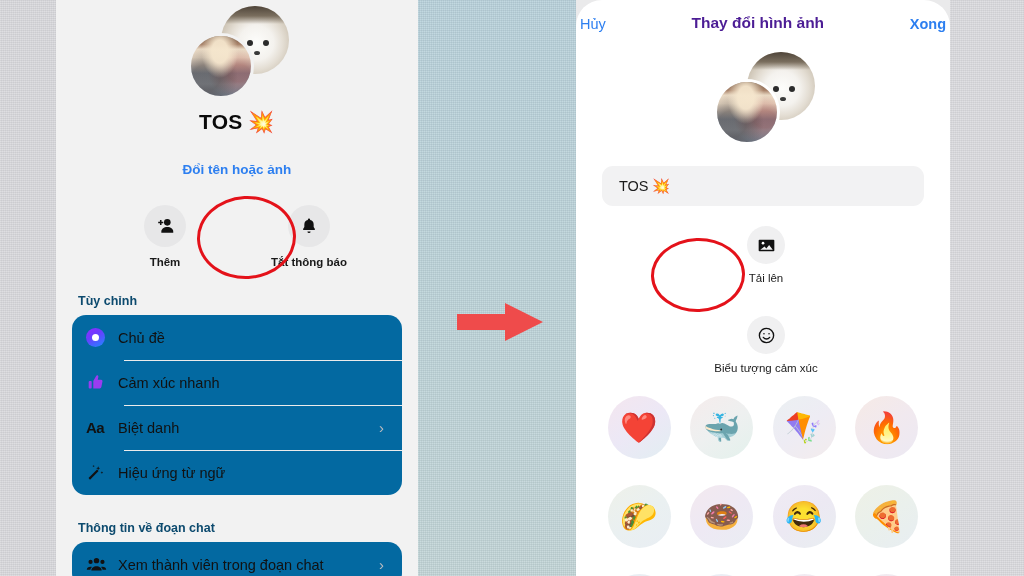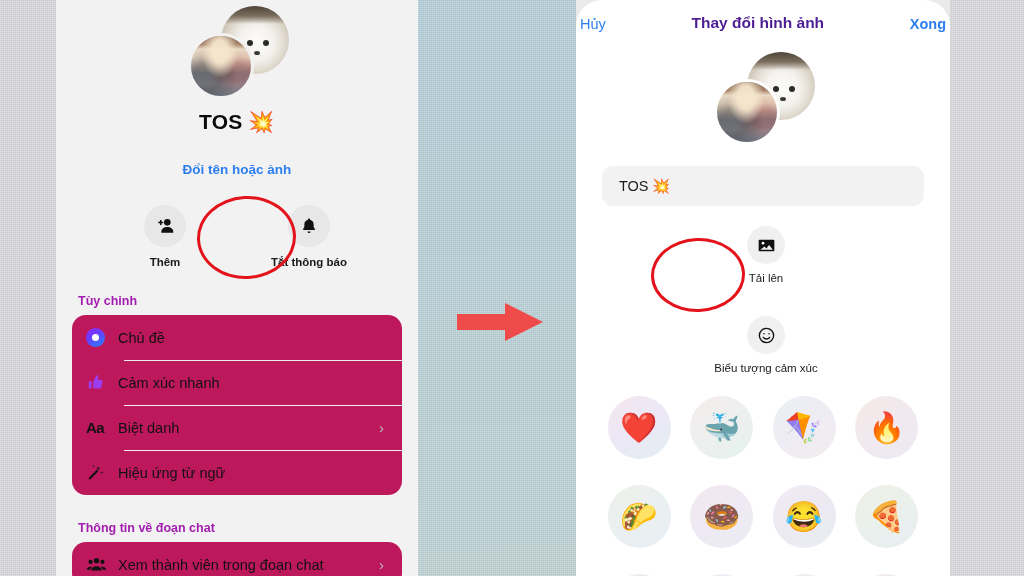--- a/index.html
+++ b/index.html
@@ -146,26 +146,26 @@
     position: absolute;
     border: 3px solid #e4121a;
     border-radius: 50%;
     pointer-events: none;
   }
   #annot-them { left: 141px; top: 196px; width: 99px; height: 83px; transform: rotate(-3deg); }
   #annot-tailen { left: 651px; top: 238px; width: 94px; height: 74px; transform: rotate(-2deg); }
 
   .section-label {
     font-size: 12.5px;
-    color: #a21caf;
+    color: #0c4a6e;
     font-weight: 600;
     margin: 26px 0 7px 22px;
   }
   .card {
-    background: #be185d;
+    background: #0369a1;
     border-radius: 14px;
     margin: 0 16px;
     overflow: hidden;
   }
   .row {
     display: flex;
     align-items: center;
     height: 45px;
     padding: 0 14px;
     position: relative;

